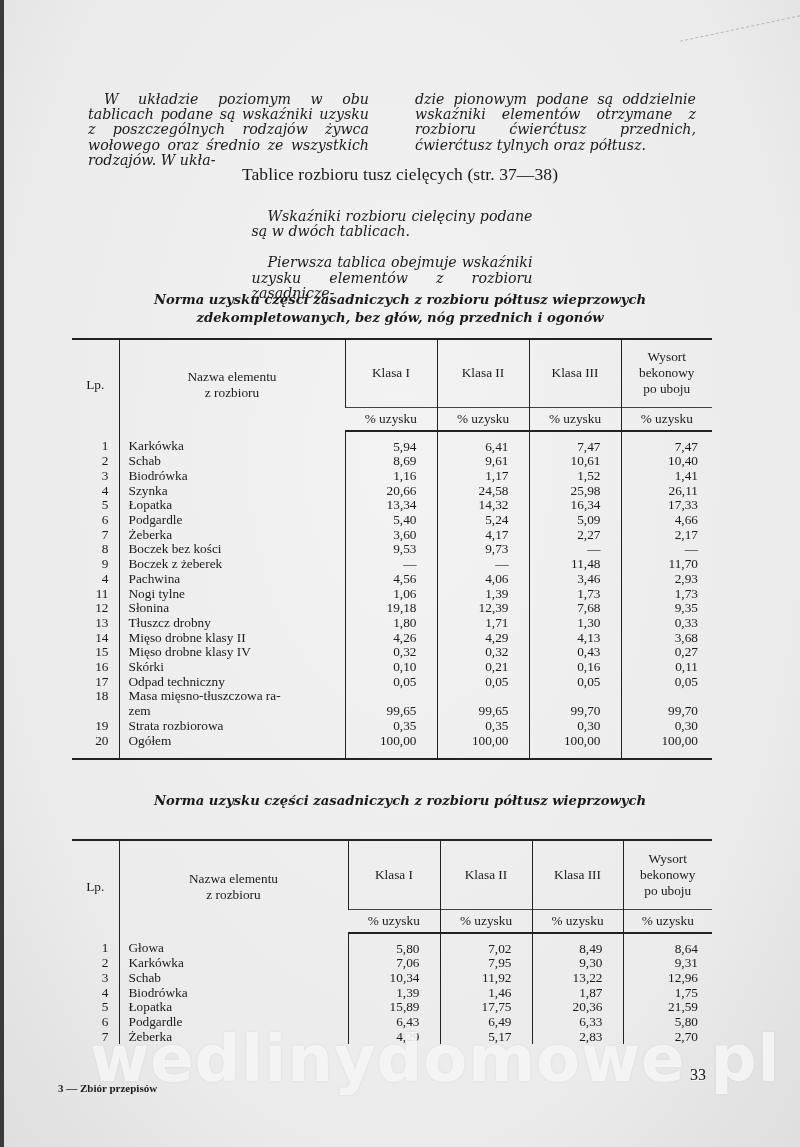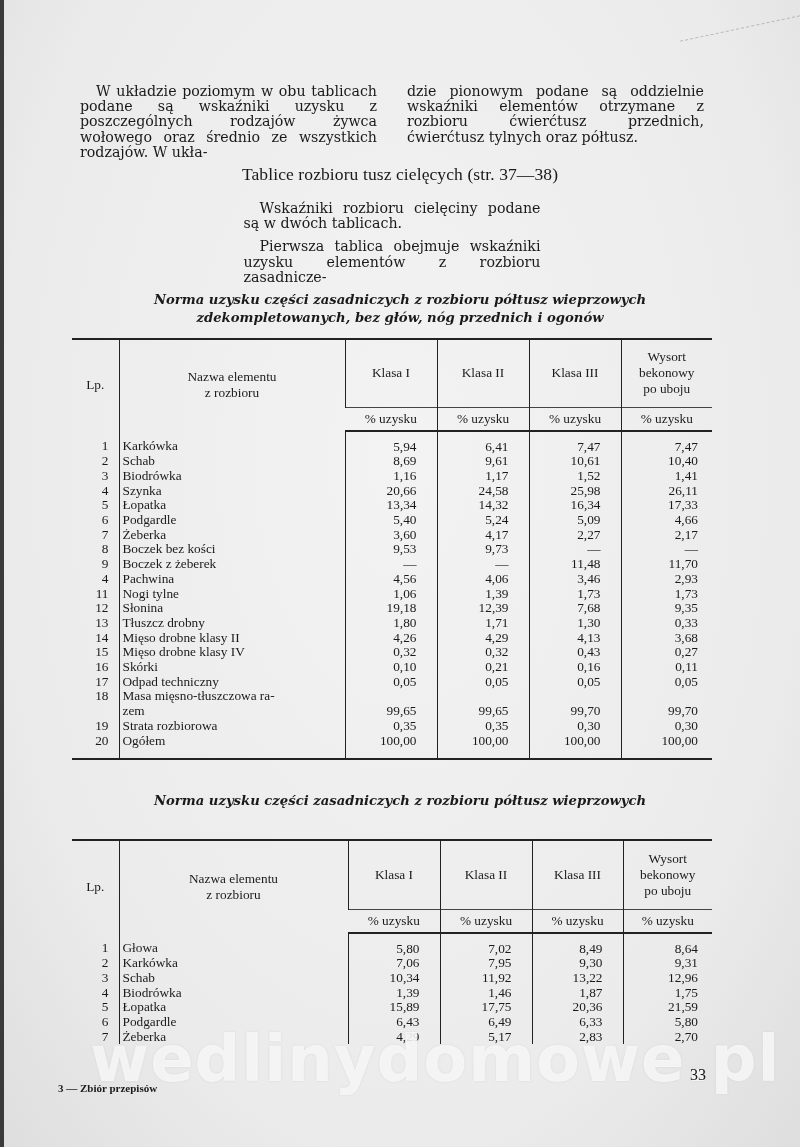--- a/index.html
+++ b/index.html
@@ -17,21 +17,21 @@
     .left-edge { position: absolute; left: 0; top: 0; width: 4px; height: 1147px; background: #3a3a3a; }
     .crease { position: absolute; right: 0; top: 28px; width: 120px; height: 50px;
       border-top: 1px dashed #9a9a9a; transform: skewY(-12deg); opacity: .6; }
 
     .two-col {
       position: absolute; left: 72px; width: 640px;
       display: flex; justify-content: space-between;
       font-size: 14.2px; line-height: 15.2px;
     }
     .two-col .col { width: 313px; text-align: justify; }
-    .two-col p { margin: 8px; text-indent: 16px; }
+    .two-col p { margin: 16px; text-indent: 16px; font-style: italic; }
     .two-col p.noindent { text-indent: 0; }
 
     .section-title {
       position: absolute; left: 0; width: 800px; top: 164px;
       text-align: center; font-size: 17.5px; letter-spacing: 0.1px;
       font-family: "Liberation Serif", serif;
     }
 
     .tbl-title {
       position: absolute; left: 0; width: 800px; text-align: center;
@@ -49,21 +49,21 @@
       border-left: 1.5px solid #222; line-height: 16px; padding: 0;
     }
     table.norm th:first-child { border-left: none; }
     table.norm thead tr.top th { border-top: 2px solid #222; }
     table.norm thead tr.sub th { border-top: 1.3px solid #444; border-bottom: 2px solid #222; height: 22px; }
     table.norm td {
       border-left: 1.5px solid #222; padding: 0; line-height: 14.7px; height: 14.7px;
       white-space: nowrap;
     }
     table.norm td:first-child { border-left: none; text-align: right; padding-right: 10px; }
-    table.norm td.name { padding-left: 3px; }
+    table.norm td.name { padding-left: 9px; }
     table.norm td.num { text-align: right; padding-right: 20px; }
     table.norm td.num:last-child { padding-right: 14px; }
     table.norm tbody tr.first td { padding-top: 8px; }
     table.norm tbody tr.last td { padding-bottom: 10px; border-bottom: 2px solid #222; }
 
     .footer-left {
       position: absolute; left: 58px; top: 1082px;
       font-size: 11px; font-weight: bold; font-family: Liberation Serif, serif;
     }
     .page-number {

